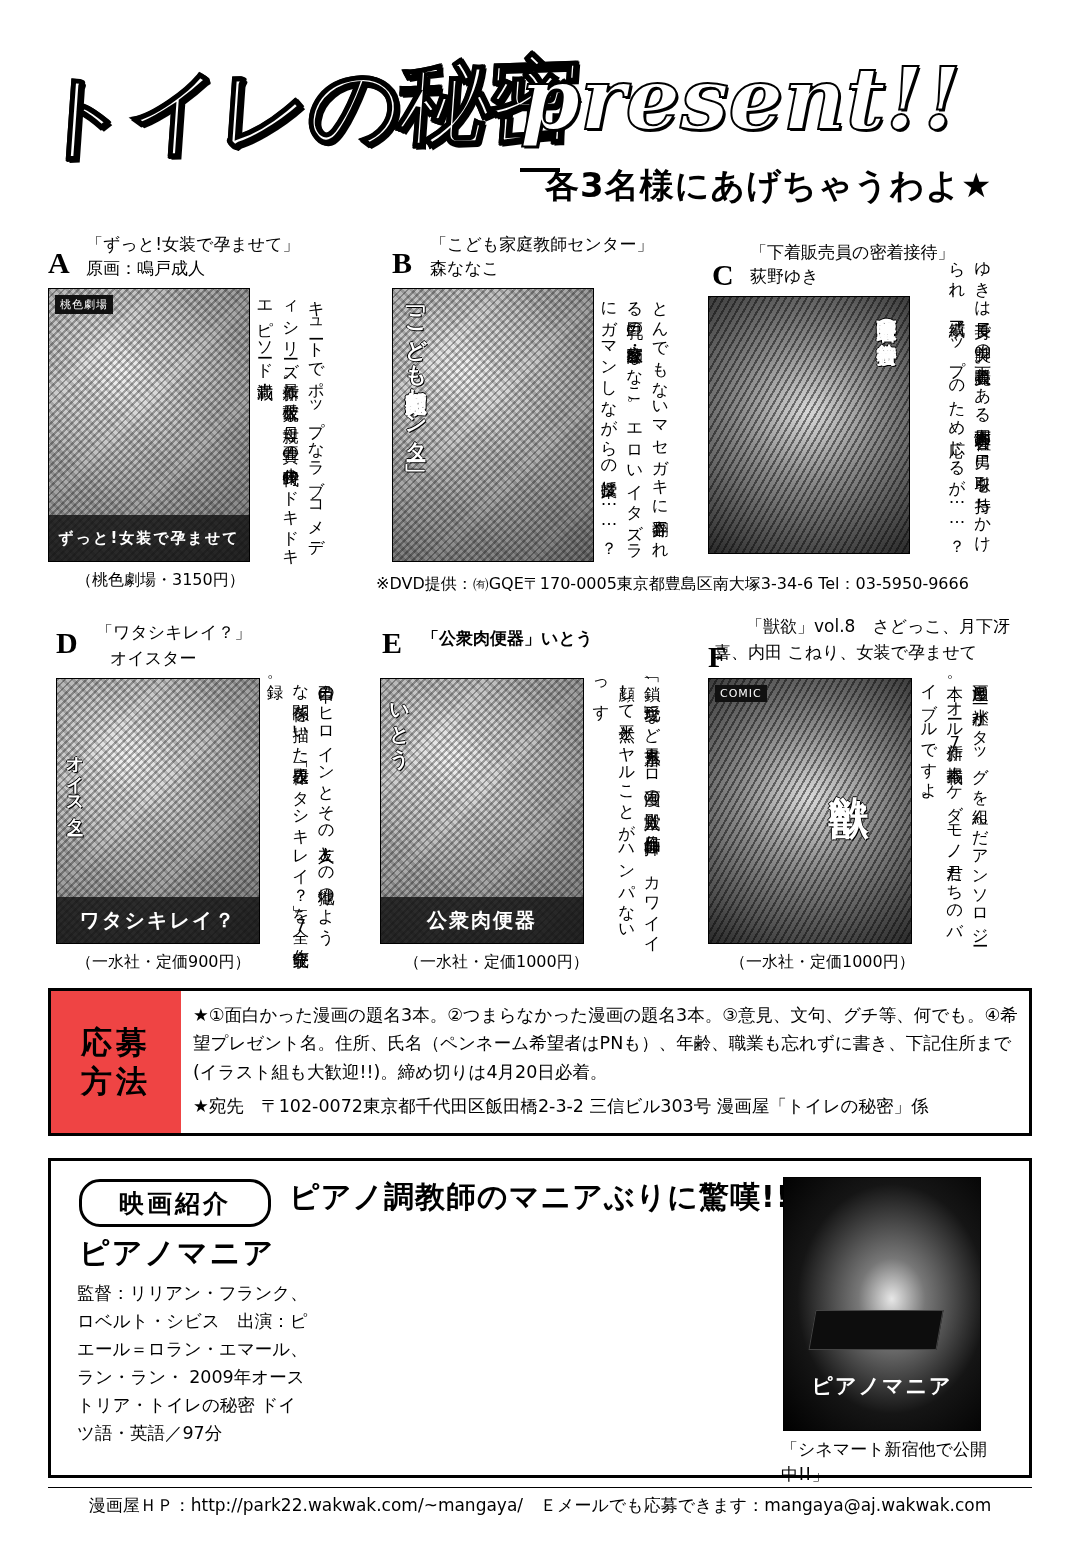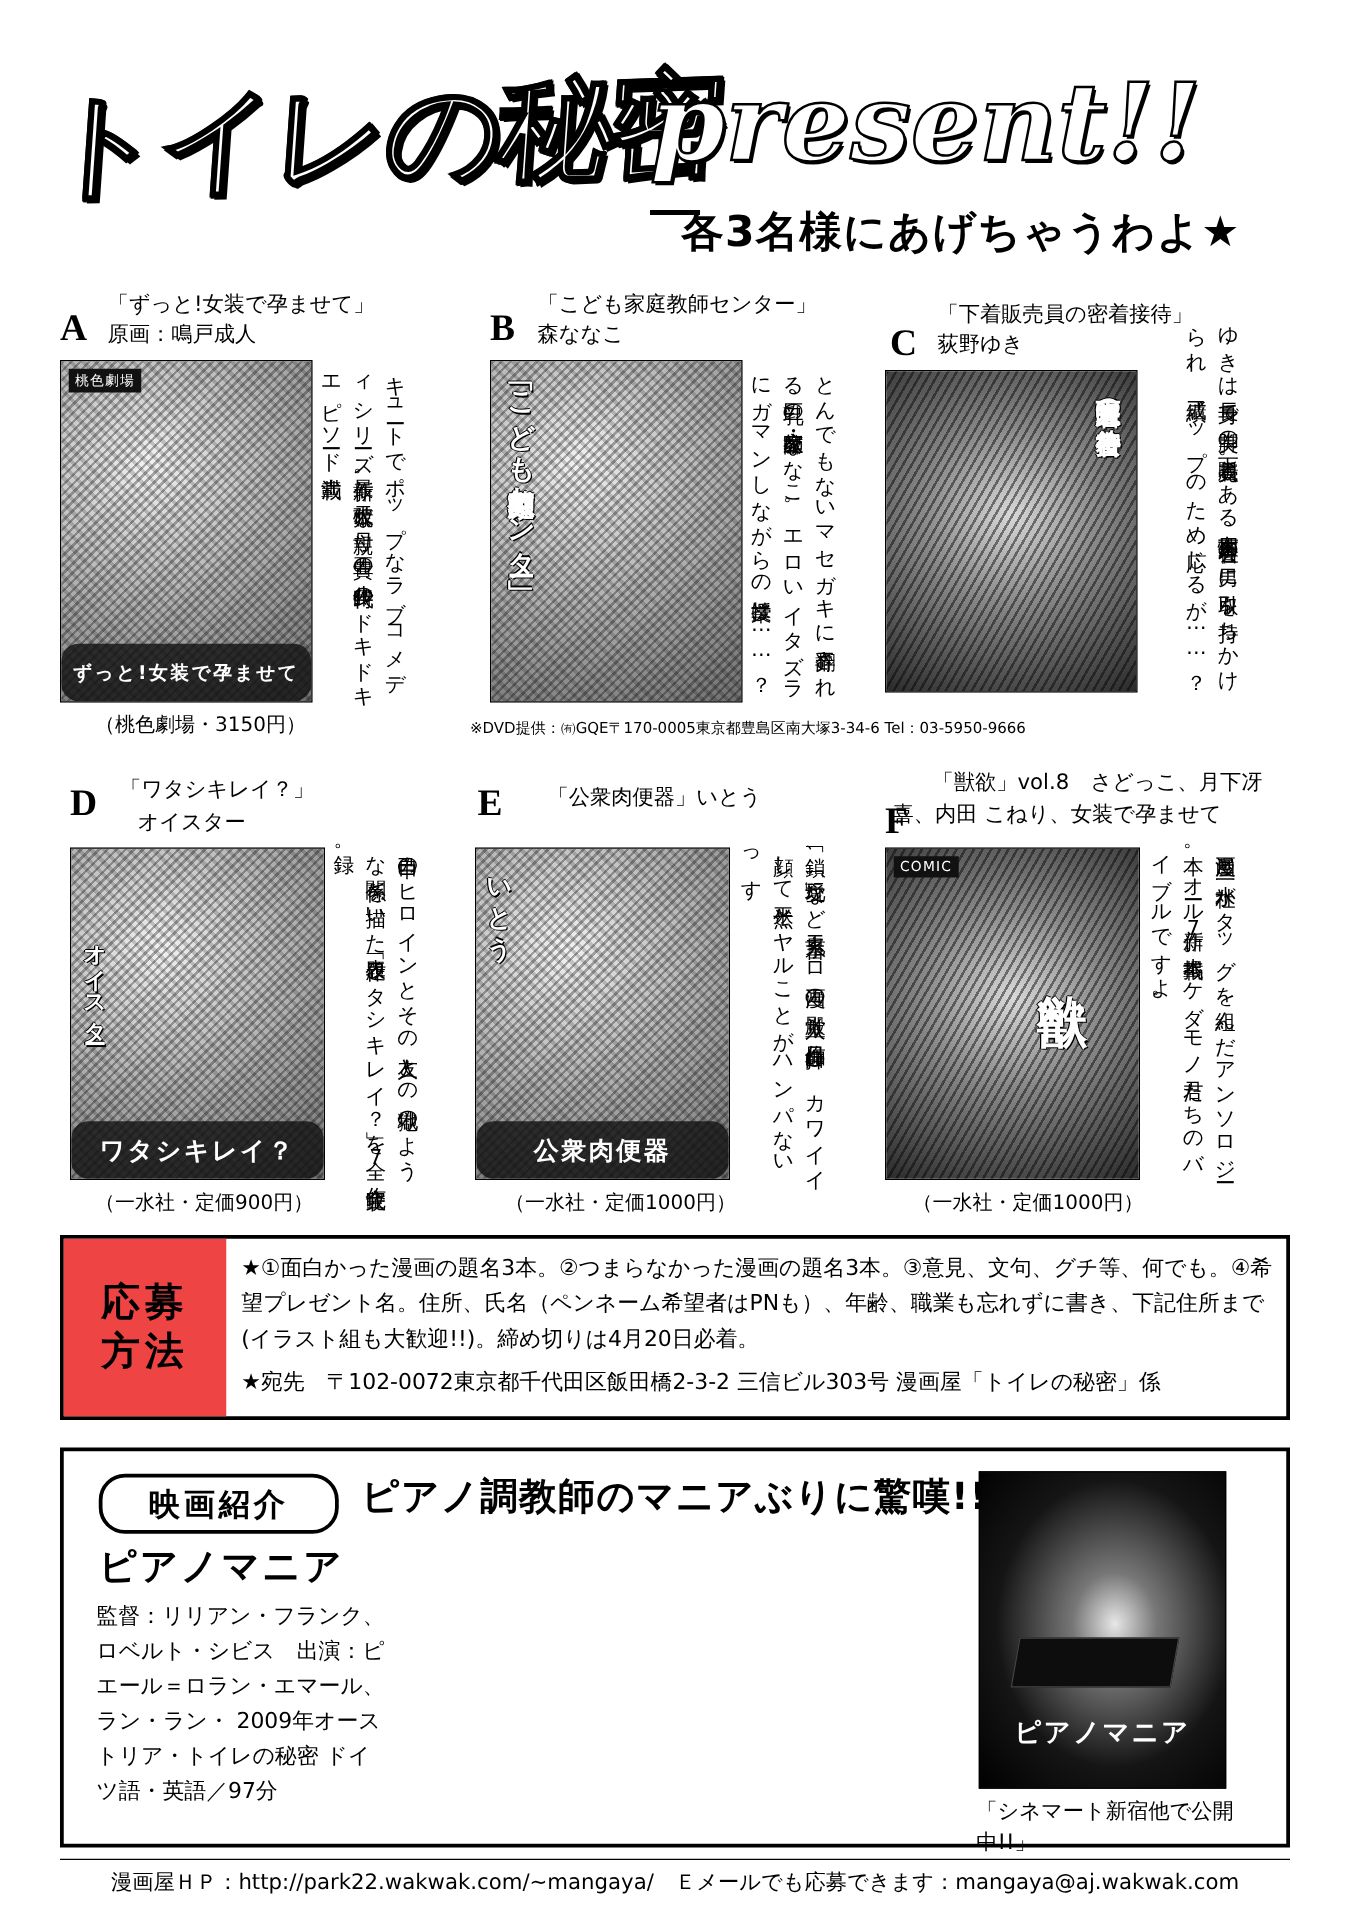--- a/index.html
+++ b/index.html
@@ -113,21 +113,20 @@
     left: 0; right: 0; bottom: 0;
     height: 46px;
     background: rgba(20,20,20,0.82);
     color: #fff;
     font-size: 20px;
     font-weight: bold;
     display: flex;
     align-items: center;
     justify-content: center;
     letter-spacing: 2px;
-    border-radius: 14px;
   }
   .cover .vtitle {
     position: absolute;
     writing-mode: vertical-rl;
     font-weight: bold;
     color: #fff;
     text-shadow: 1px 1px 0 #000, -1px 0 0 #000, 0 -1px 0 #000;
   }
   .cover .topbadge {
     position: absolute;
@@ -148,21 +147,21 @@
     height: 0;
   }
   .caption {
     position: absolute;
     font-size: 16px;
     white-space: nowrap;
   }
   .note-dvd {
     position: absolute;
     left: 376px; top: 574px;
-    font-size: 12px;
+    font-size: 16px;
     white-space: nowrap;
   }
 
   
   .apply-box {
     position: absolute;
     left: 48px; top: 988px;
     width: 984px;
     height: 148px;
     border: 3px solid #000;
@@ -364,21 +363,21 @@
       <div class="art"></div>
       <div class="vtitle" style="left:6px; top:64px; font-size:18px;">オイスター</div>
       <div class="band">ワタシキレイ？</div>
     </div>
     <div class="vtext" style="left:262px; top:672px; height:272px;">自己中のヒロインとその友人との地獄のような関係を描いた表題作「ワタシキレイ？」を全7作完全収録。</div>
     <div class="caption" style="left:76px; top:952px;">（一水社・定価900円）</div>
   </div>
 
   <div class="item">
     <div class="item-letter" style="left:382px; top:626px;">E</div>
-    <div class="item-head" style="left:438px; top:626px;">「公衆肉便器」いとう</div>
+    <div class="item-head" style="left:422px; top:626px;font-weight:bold;">「公衆肉便器」いとう</div>
     <div class="cover" style="left:380px; top:678px; width:202px; height:264px;">
       <div class="art"></div>
       <div class="vtitle" style="left:6px; top:10px; font-size:20px;">いとう</div>
       <div class="band">公衆肉便器</div>
     </div>
     <div class="vtext" style="left:588px; top:672px; height:272px;">「鎖、「愛玩」など鬼畜系エロ漫画の殿堂入り作品目白押し。カワイイ顔して平然とヤルことがハンパないっす</div>
     <div class="caption" style="left:404px; top:952px;">（一水社・定価1000円）</div>
   </div>
 
   <div class="item">

